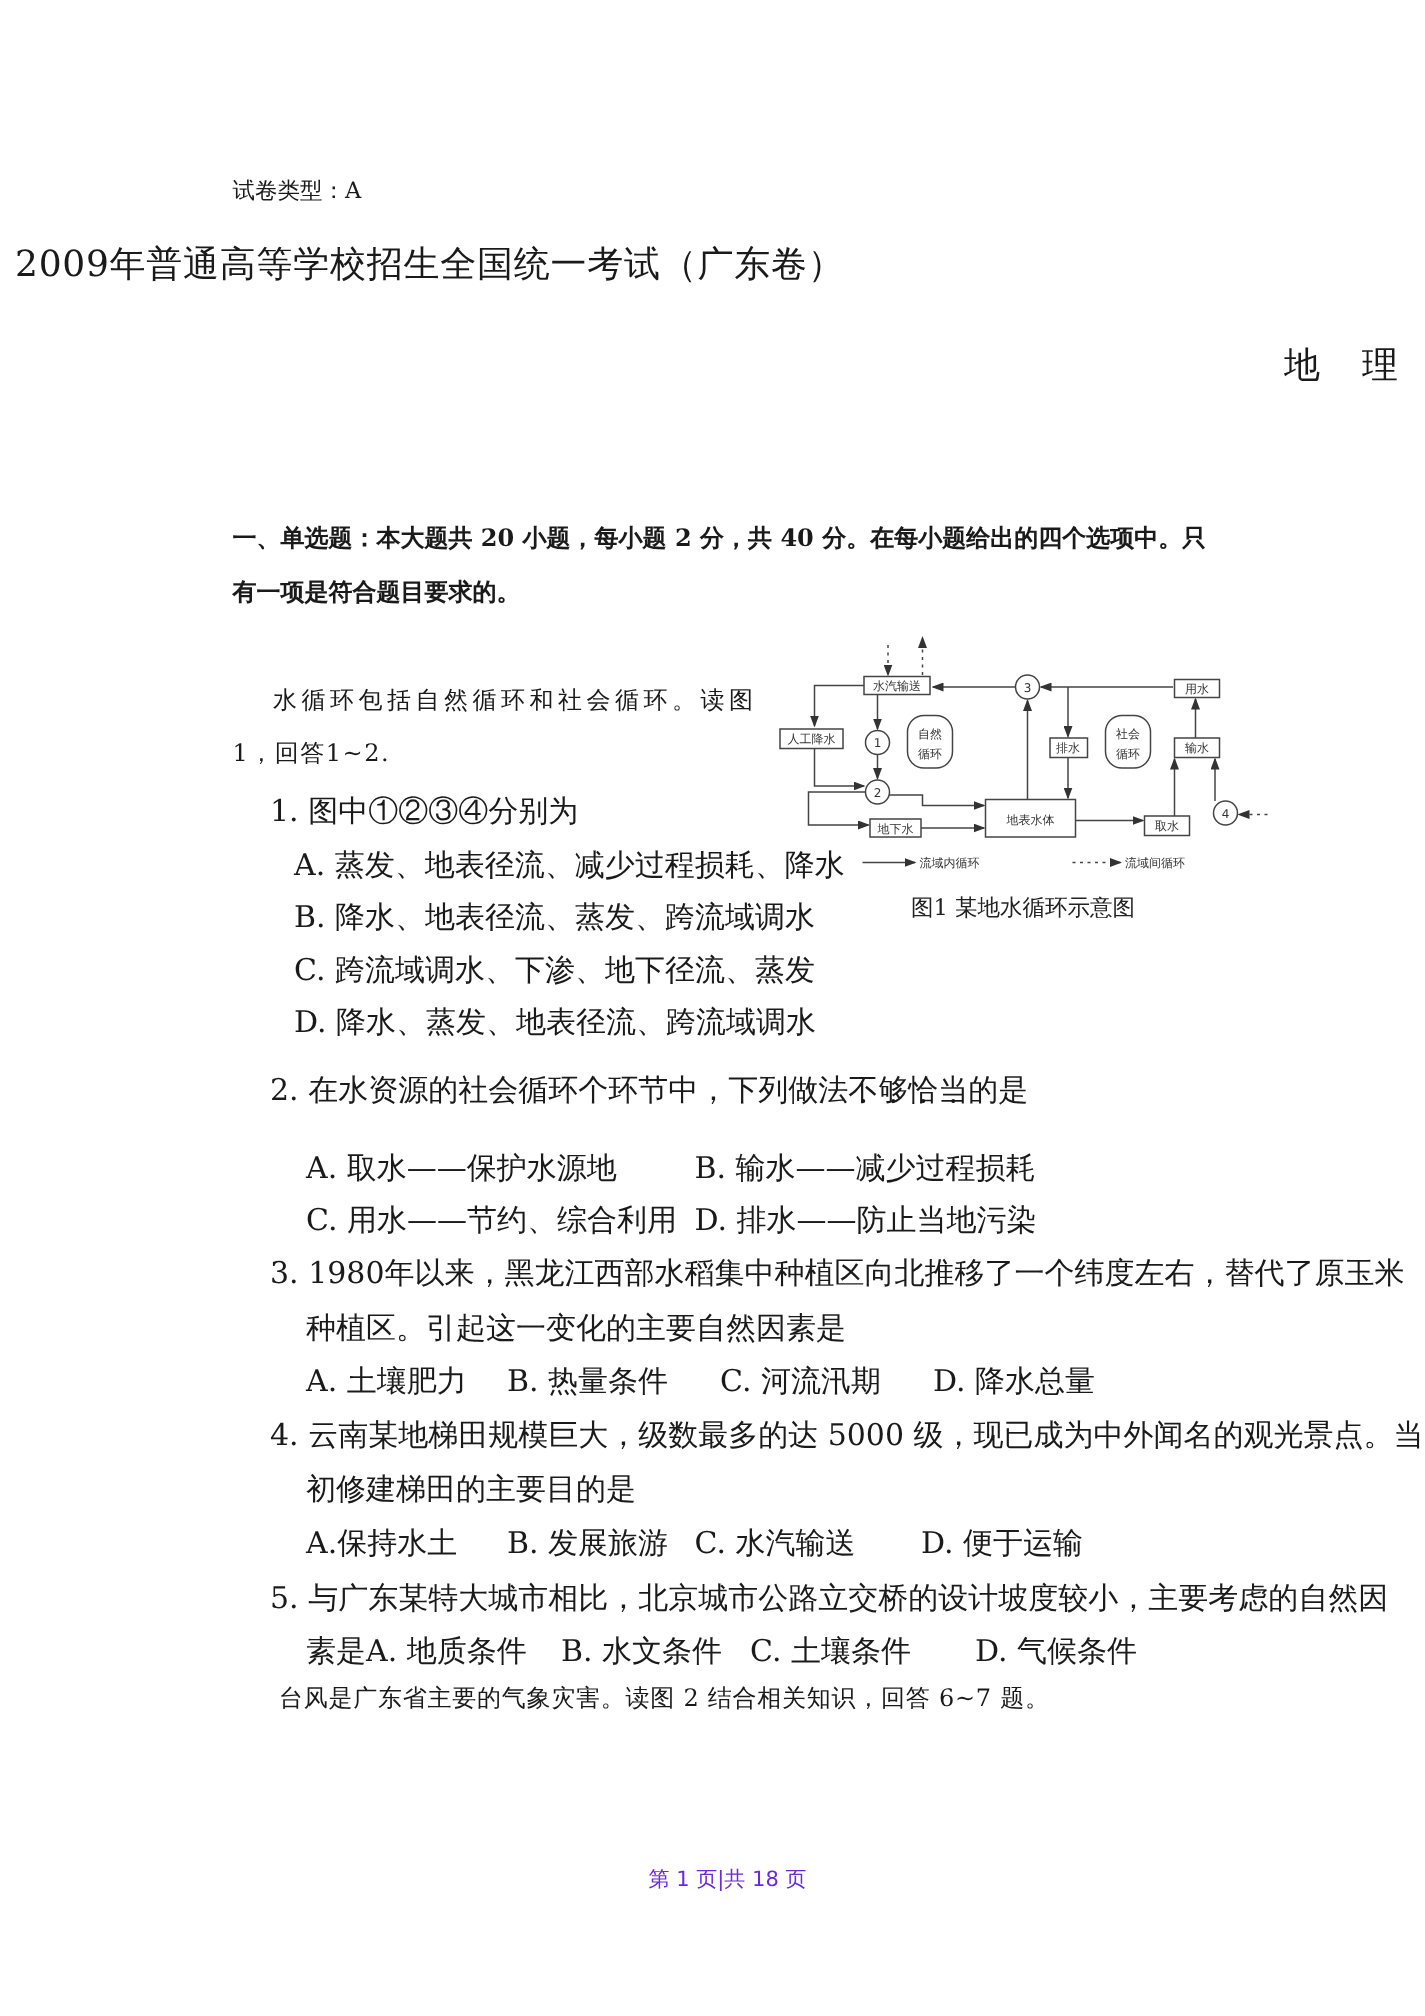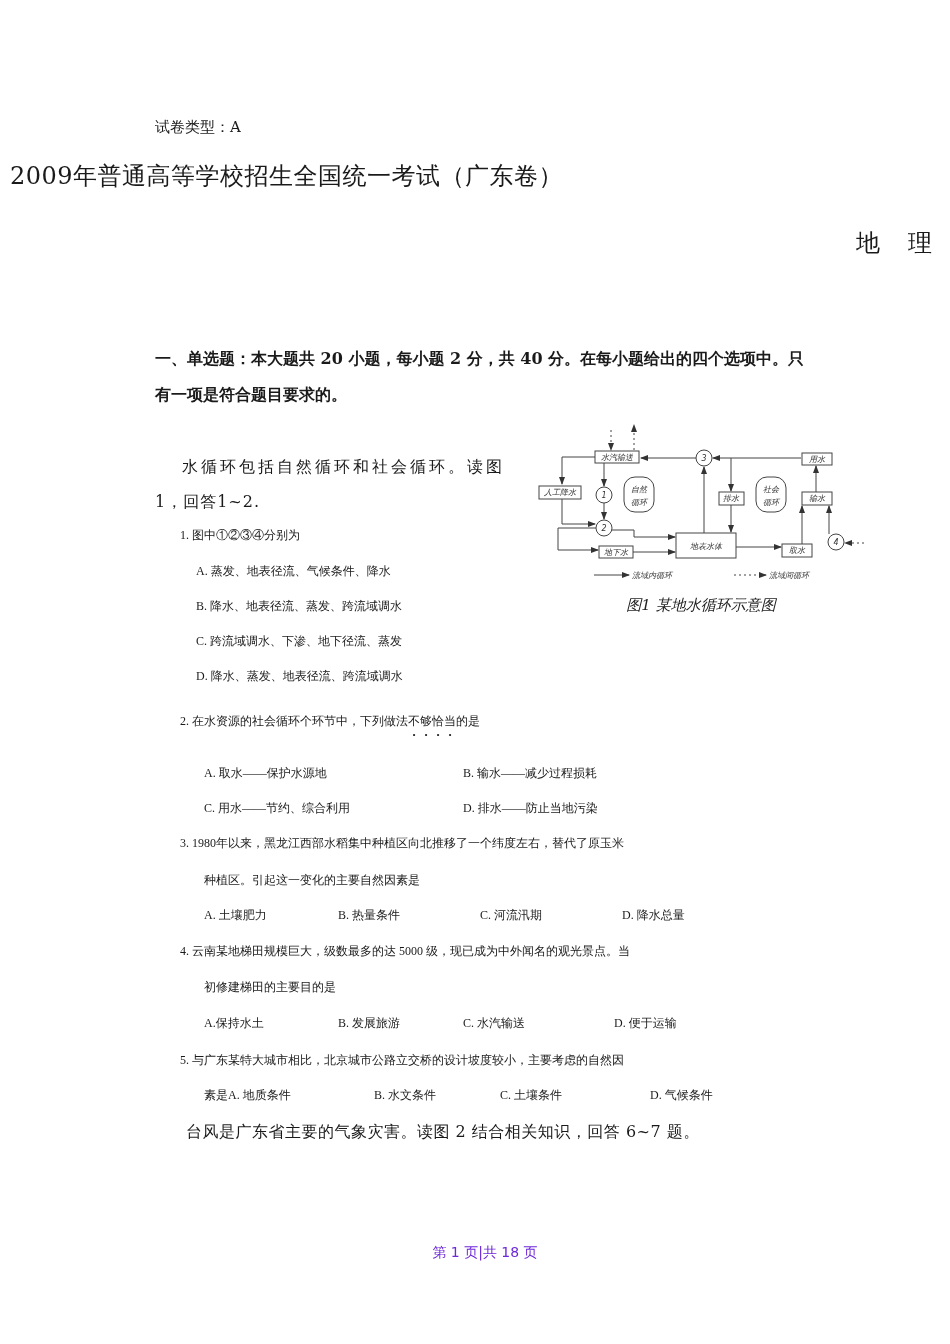--- a/index.html
+++ b/index.html
@@ -1,45 +1,45 @@
 <!DOCTYPE html>
 <html><head>
 <meta charset="utf-8">
 <style>
   html, body { margin: 0; padding: 0; background: #ffffff; }
   body { width: 950px; height: 1344px; position: relative; overflow: hidden;
          font-family: "DejaVu Serif", "Liberation Serif", serif; color: #1a1a1a; }
   .abs { position: absolute; white-space: nowrap; margin-left: 10px; }
-  .t16 { font-size: 12px; font-family: Liberation Serif, serif; }
+  .t16 { font-size: 20px; }
   .paper-type { left: 145px; top: 118px; font-size: 15px; }
   .title { left: 0; width: 950px; text-align: left; top: 160px; font-size: 24px; letter-spacing: 0.5px; }
   .subject { left: 0; width: 950px; text-align: right; top: 227px; font-size: 24px; letter-spacing: 28px; padding-left: 28px; box-sizing: border-box; }
   .section { left: 145px; font-size: 16px; font-weight: bold; }
   .intro { font-size: 16px; letter-spacing: 3px; text-align: right; }
   .emph { position: relative; }
   .emph::after { content: "•"; position: absolute; left: 50%; transform: translateX(-50%); top: 16px; font-size: 9px; }
-  .diagram { position: absolute; left: 534px; top: 420px; width: 335px; height: 200px; font-style: italic; }
+  .diagram { position: absolute; left: 515px; top: 420px; width: 335px; height: 200px; }
   .footer { left: 0; width: 950px; text-align: center; top: 1244px; font-size: 14px;
             font-family: "DejaVu Sans", "Liberation Sans", sans-serif; color: #6d28d9; }
 </style>
 </head>
 <body>
 
 <div class="abs paper-type">试卷类型：A</div>
 <div class="abs title">2009年普通高等学校招生全国统一考试（广东卷）</div>
 <div class="abs subject">地理</div>
 
 <div class="abs section" style="top:349px">一、单选题：本大题共 20 小题，每小题 2 分，共 40 分。在每小题给出的四个选项中。只</div>
 <div class="abs section" style="top:385px">有一项是符合题目要求的。</div>
 
 <div class="abs intro" style="left:172px; top:457px">水循环包括自然循环和社会循环。读图</div>
 <div class="abs intro" style="left:145px; top:492px; letter-spacing:1px">1，回答1~2.</div>
 
 <div class="abs t16" style="left:170px; top:527px">1. 图中①②③④分别为</div>
-<div class="abs t16" style="left:186px; top:563px">A. 蒸发、地表径流、气候条件、降水</div>
+<div class="abs t16" style="left:186px; top:563px">A. 蒸发、地表径流、减少过程损耗、降水</div>
 <div class="abs t16" style="left:186px; top:598px">B. 降水、地表径流、蒸发、跨流域调水</div>
 <div class="abs t16" style="left:186px; top:633px">C. 跨流域调水、下渗、地下径流、蒸发</div>
 <div class="abs t16" style="left:186px; top:668px">D. 降水、蒸发、地表径流、跨流域调水</div>
 
 <div class="diagram">
   <svg width="335" height="200" viewBox="0 0 335 200" xmlns="http://www.w3.org/2000/svg" font-family="DejaVu Sans, sans-serif" font-size="9" fill="#333">
     <defs>
       <marker id="ar" markerWidth="8" markerHeight="6" refX="7" refY="3" orient="auto">
         <path d="M0,0 L8,3 L0,6 Z" fill="#333"></path>
       </marker>

